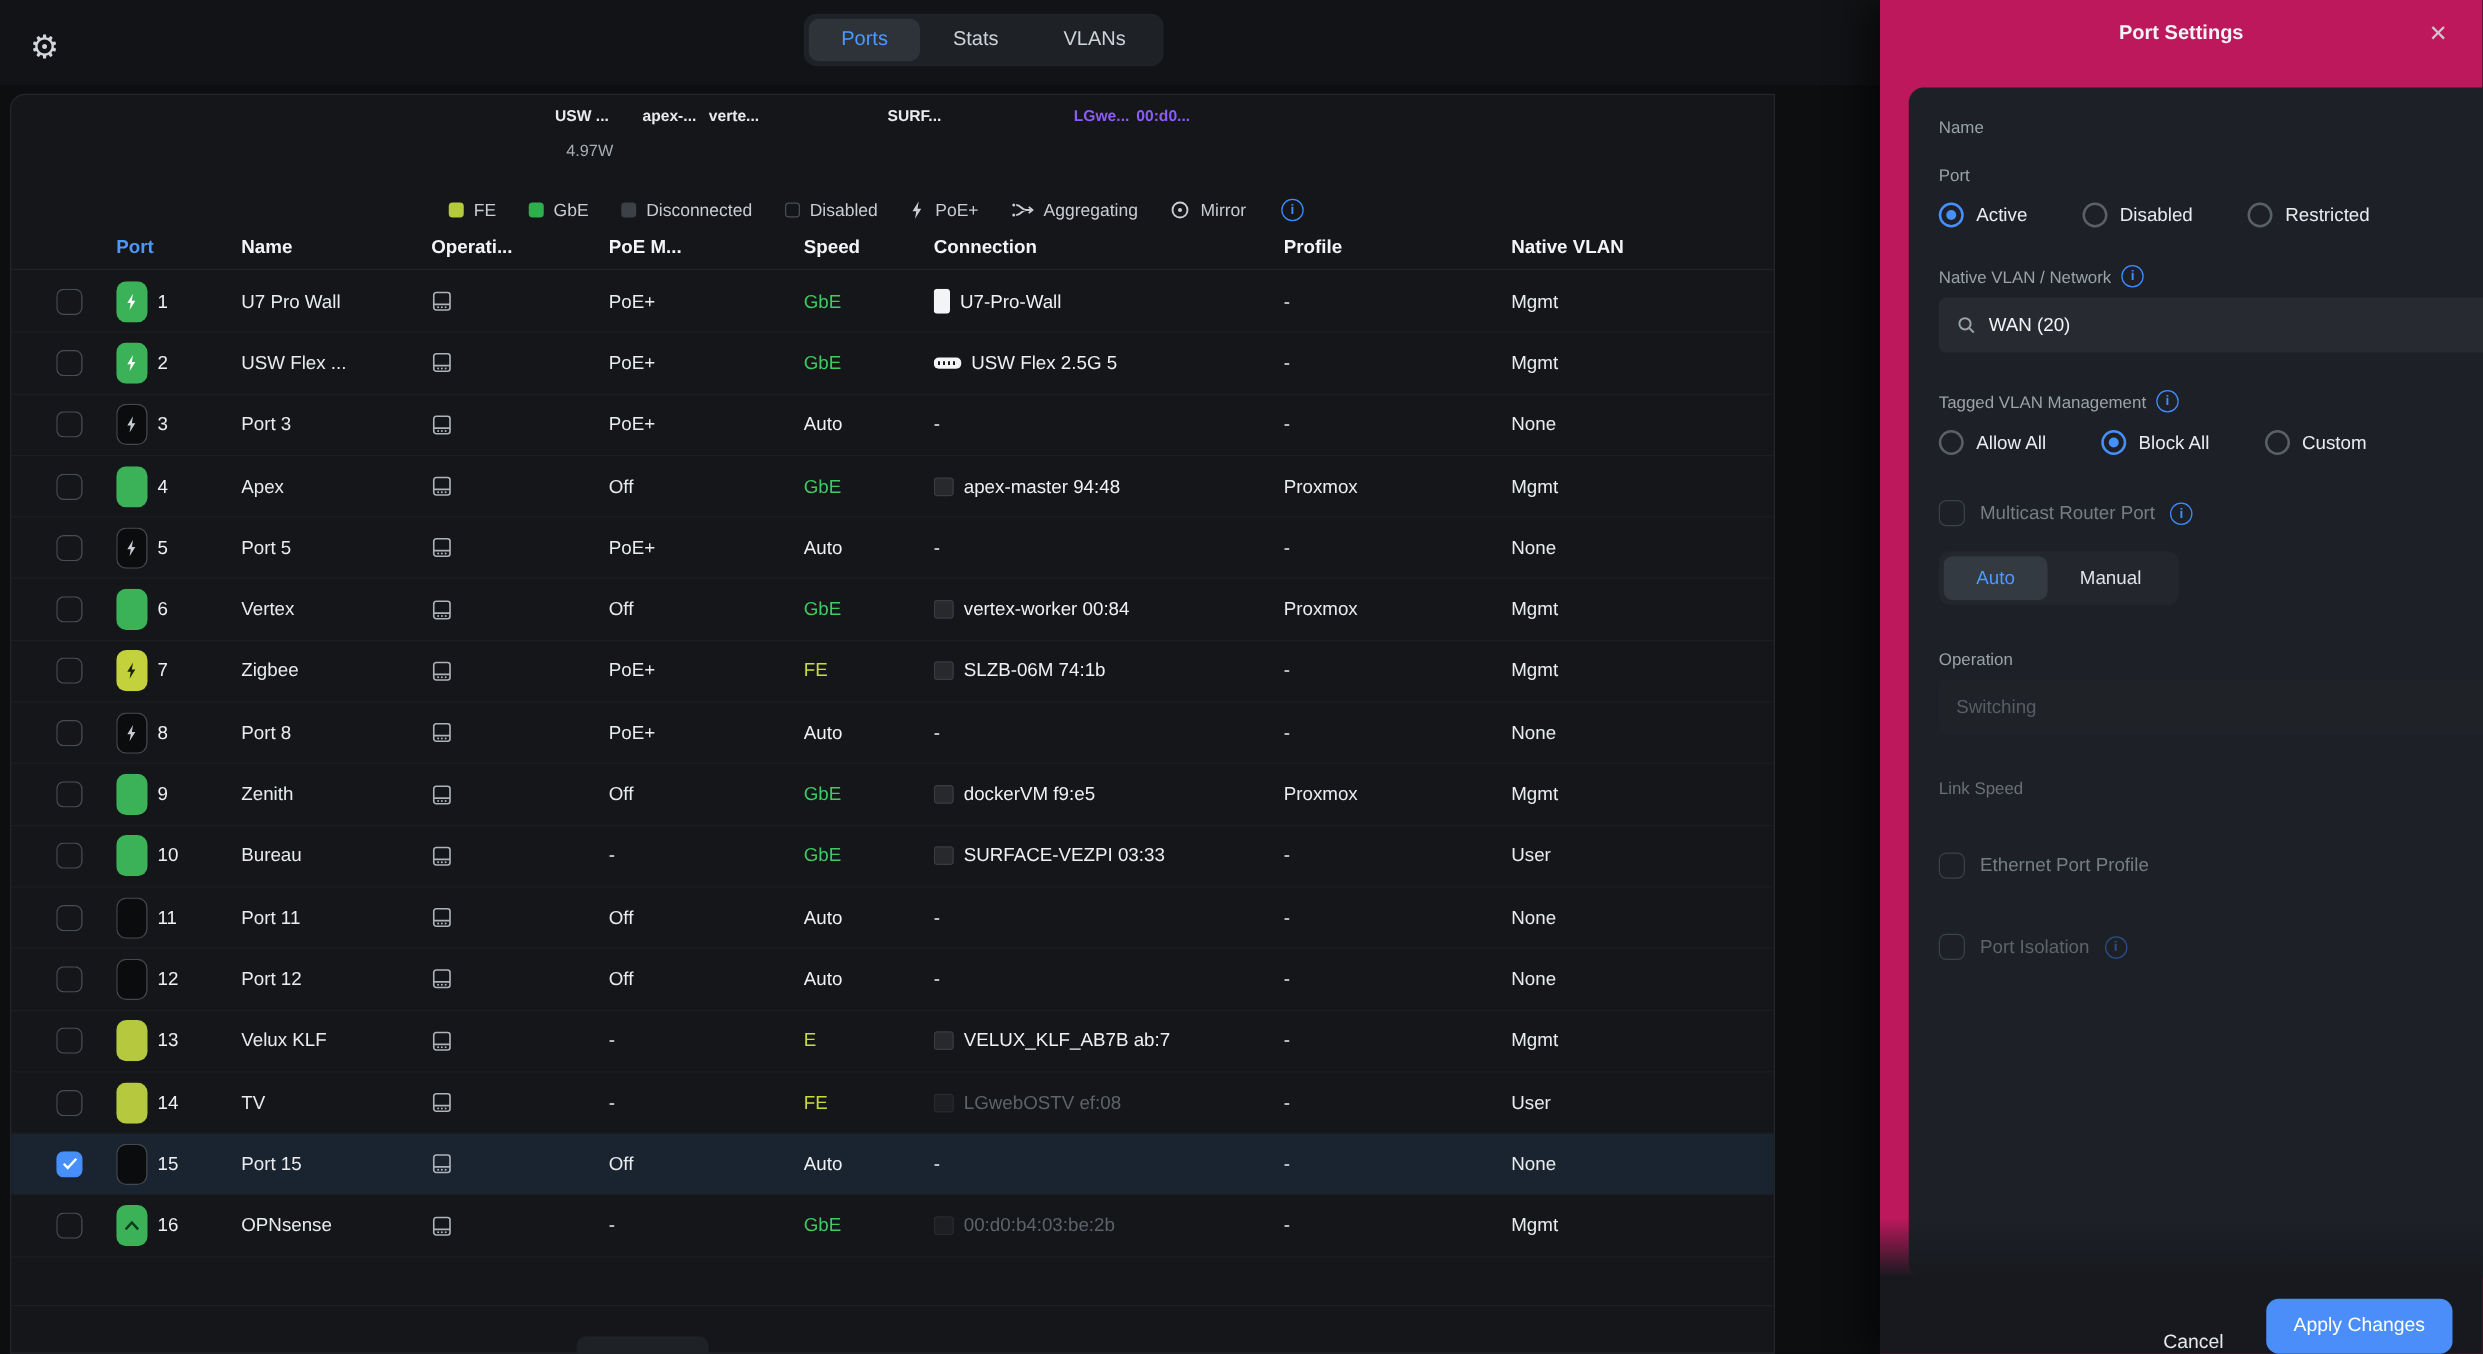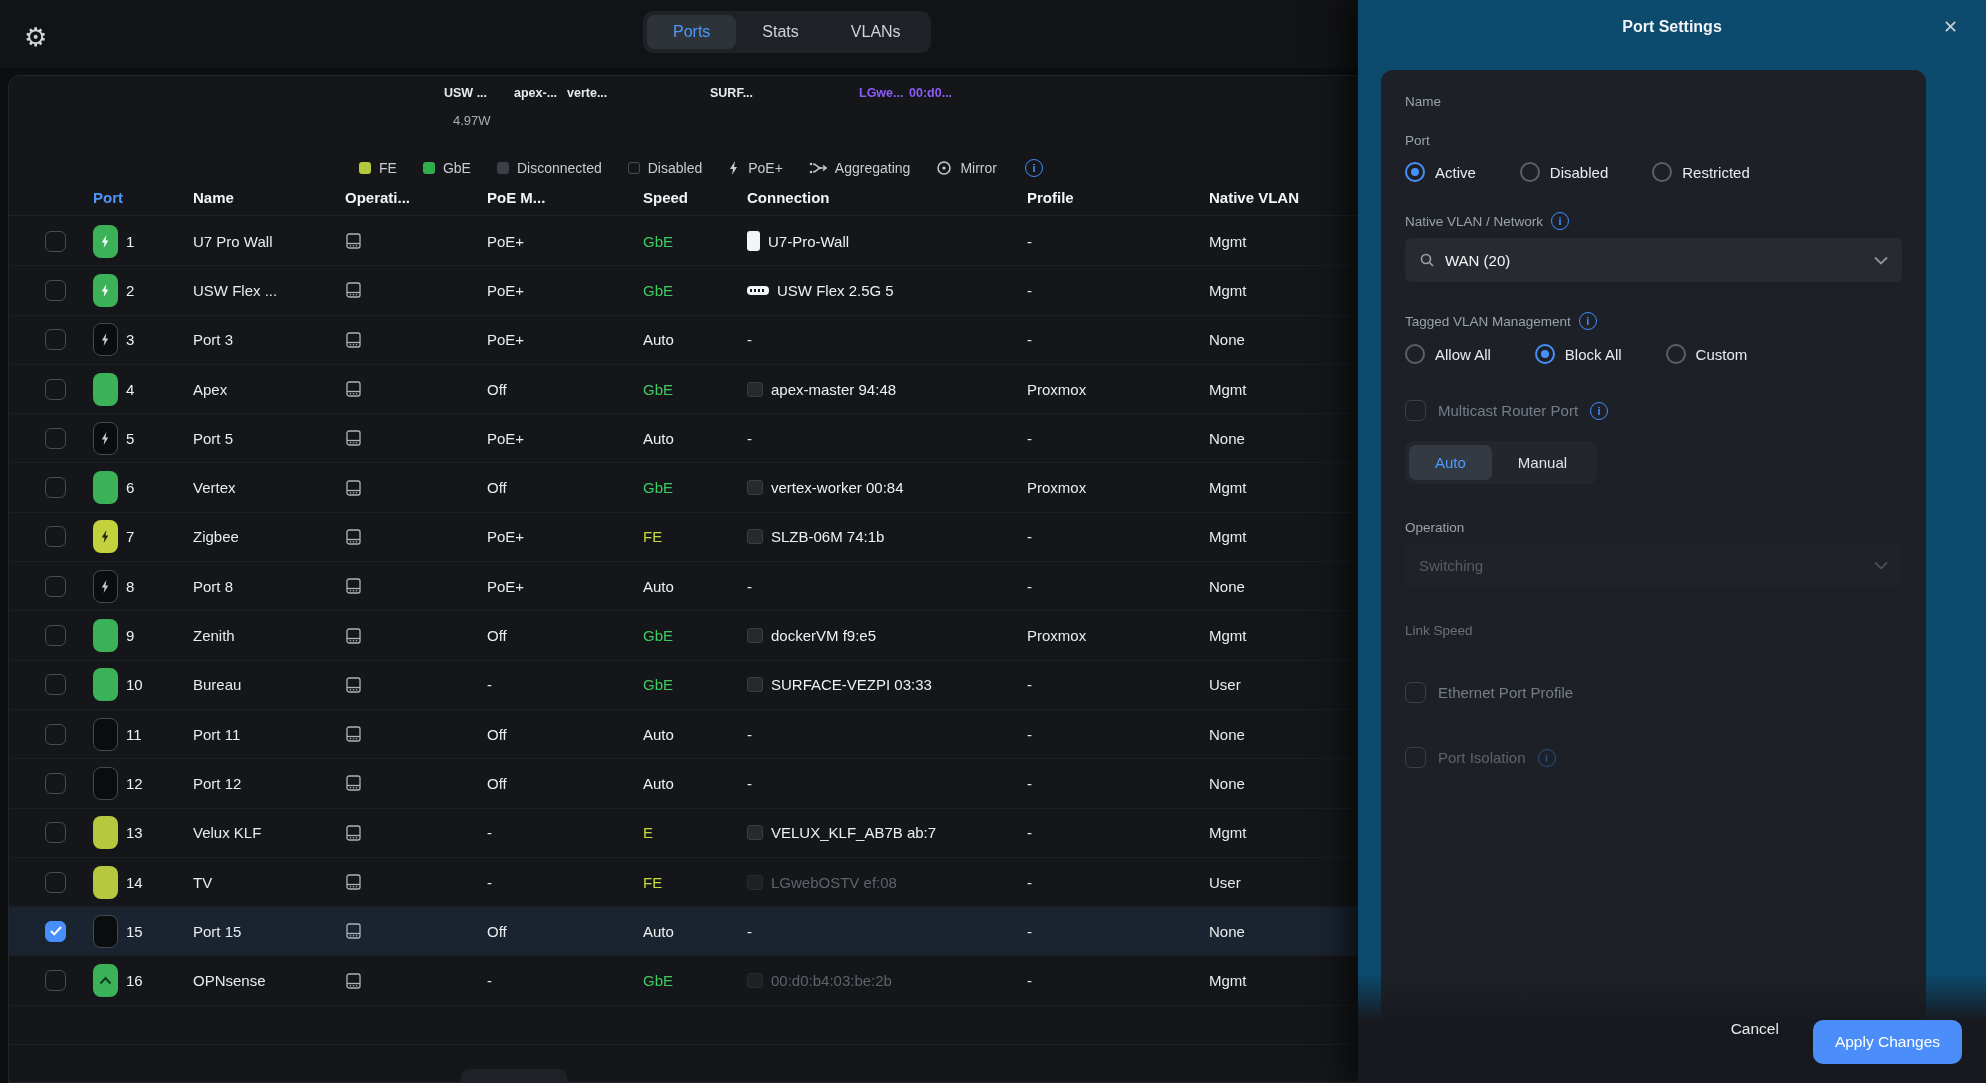--- a/index.html
+++ b/index.html
@@ -71,21 +71,21 @@
   .ic-switch:after { content:""; position:absolute; left:3px; top:3px; width:16px; height:3px;
     background:repeating-linear-gradient(90deg,#16181b 0 2px,transparent 2px 4px); }
   .ic-client { width:16px; height:15px; background:#27292d; border:1px solid #393d42; border-radius:3px; flex:0 0 auto; }
   .cell.dim .ic-client { opacity:.55; }
 
   .table-bottom { position:absolute; left:0; top:968px; width:100%; border-top:1px solid #1d2024; }
   .partial-btn { position:absolute; left:452px; top:993px; width:106px; height:18px;
     background:#1e2125; border-radius:8px 8px 0 0; }
 
   
-  .panel { position:absolute; right:0; top:0; width:628px; height:1083px; background:#0c4a6e;
+  .panel { position:absolute; right:0; top:0; width:482px; height:1083px; background:#be185d;
     box-shadow:-14px 0 28px rgba(0,0,0,.55); }
   .panel-title { position:absolute; top:18px; left:0; width:100%; text-align:center;
     font-size:16px; font-weight:bold; color:#f2f4f6; }
   .close-x { position:absolute; top:16px; right:28px; font-size:18px; color:#c7cbd1; cursor:pointer; }
   .panel-card { position:absolute; left:23px; top:70px; width:545px; height:952px;
     background:#1d2127; border-radius:12px; padding:24px; overflow:hidden; }
 
   .f-label { font-size:13.5px; color:#9aa2ab; display:flex; align-items:center; gap:8px; }
   .f-label.dim { color:#6b7077; }
   .t-input { margin-top:8px; height:44px; background:#272b31; border-radius:6px; display:flex;
@@ -109,21 +109,21 @@
   .chk-row.dimmer { color:#5e636a; }
 
   .adv-title { margin-top:44px; font-size:15.5px; font-weight:bold; color:#f2f4f6; }
   .seg { margin-top:20px; display:inline-flex; background:#23272d; border-radius:9px; padding:4px; }
   .seg-btn { padding:9px 26px; font-size:15px; color:#dfe3e8; border-radius:7px; cursor:pointer; }
   .seg-btn.active { background:#343a42; color:#4c9aff; }
 
   .fade { position:absolute; left:0; bottom:63px; width:100%; height:46px;
     background:linear-gradient(to bottom, rgba(23,25,30,0), rgba(23,25,30,.96)); pointer-events:none; }
   .panel-footer { position:absolute; left:0; bottom:0; width:100%; height:63px; background:#17191e;
-    display:flex; align-items:flex-start; justify-content:flex-end; gap:34px; padding:0 24px; }
+    display:flex; align-items:flex-end; justify-content:flex-end; gap:34px; padding:0 24px; }
   .cancel-btn { font-size:15.5px; color:#e6e9ec; cursor:pointer; }
   .apply-btn { background:#4b8efa; color:#ffffff; font-size:15.5px; border:none; border-radius:10px;
     padding:13px 22px; cursor:pointer; }
 
   svg { display:block; }
 </style>
 </head>
 <body>
 
 <div class="topbar">

